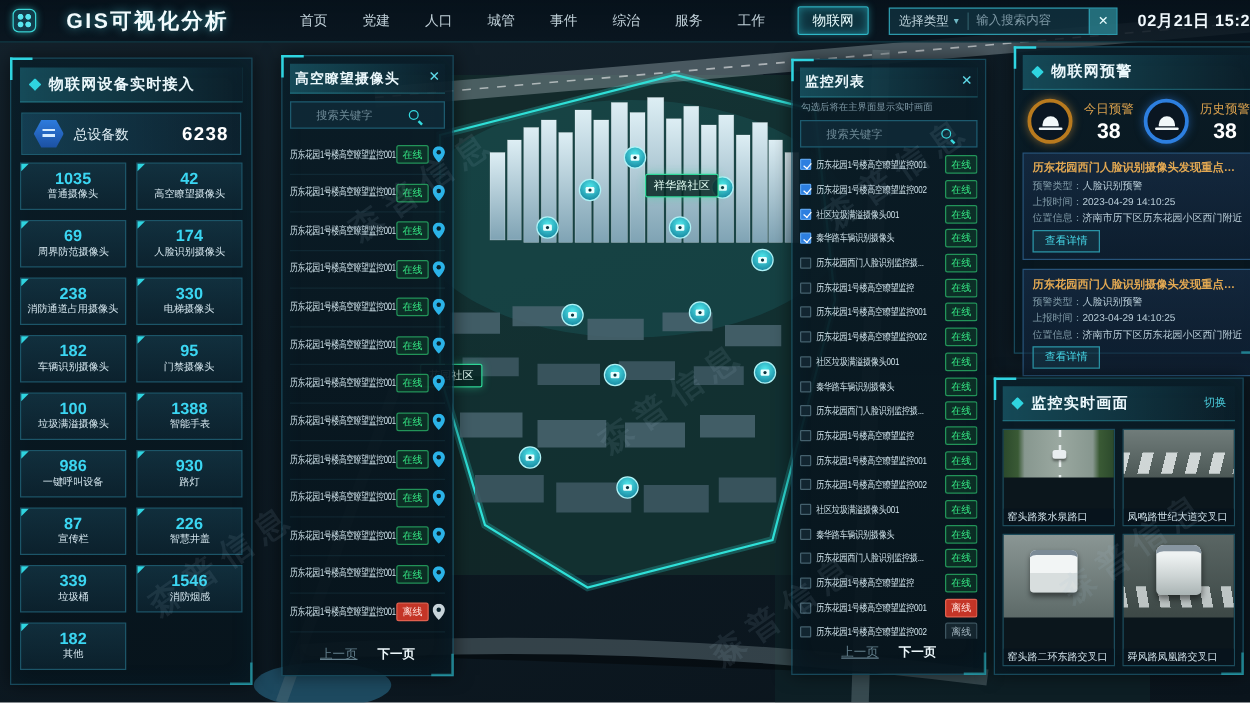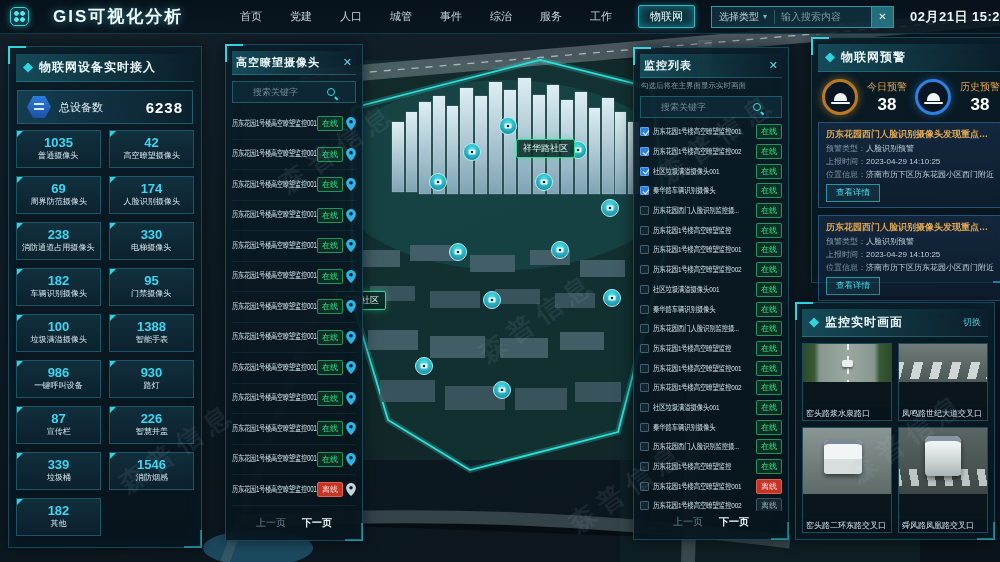--- a/index.html
+++ b/index.html
@@ -74,21 +74,21 @@
   .search-box { margin:6px 0; height:22px; flex:none; border:1px solid #1d5a6e;
     background:rgba(16,44,58,.72); display:flex; align-items:center; padding:0 20px; gap:4px; }
   .search-box input { flex:1; min-width:0; background:transparent; border:none; outline:none;
     color:#cfe2ea; font-size:9px; font-family:inherit; }
   .search-box input::placeholder { color:#6e8a97; }
   .mag { width:8px; height:8px; border:1.5px solid #35dbe0; border-radius:50%; position:relative; flex:none; }
   .mag::after { content:''; position:absolute; left:7px; top:7px; width:4px; height:1.5px;
     background:#35dbe0; transform:rotate(45deg); transform-origin:left center; }
   .pager { display:flex; justify-content:center; align-items:center; gap:16px; height:22px; flex:none; }
   .pg { font-size:10px; cursor:pointer; white-space:nowrap; }
-  .pg.prev { color:#64808e; }
+  .pg.prev { color:#64808e;text-decoration:underline; }
   .pg.next { color:#ecf6fa; font-weight:bold; }
 
   .badge { font-size:8px; padding:1px 4px; border-radius:2px; flex:none; white-space:nowrap; }
   .online { color:#35e884; border:1px solid rgba(53,232,132,.55); background:rgba(20,90,50,.35); }
   .offline-red { color:#ffe3de; background:#c43527; border:1px solid #e0604f; }
   .offline-gray { color:#9fb2bc; border:1px solid #3d5560; background:rgba(40,60,70,.45); }
   .pin { width:10px; flex:none; display:flex; cursor:pointer; }
   .pin-blue { color:#2bb3e8; } .pin-gray { color:#c8d4da; }
 
   

